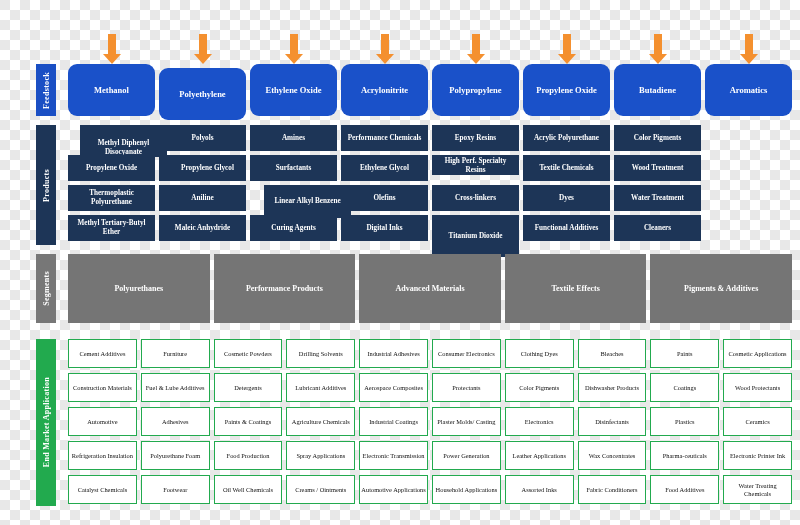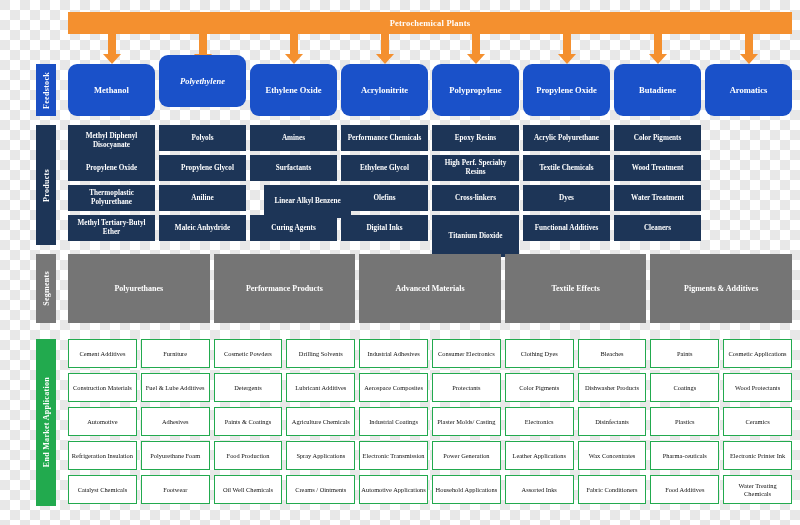--- a/index.html
+++ b/index.html
@@ -151,23 +151,20 @@
     line-height: 1.25;
     padding: 0 1px;
     box-sizing: border-box;
   }
 </style>
 </head>
 <body>
 
 <div id="canvas">
 
-  <div class="top-bar">
-    <span>Petrochemical Plants</span>
-  </div>
 
   <div id="arrows-layer">
       <div class="arrow" style="left: 111.5px;">
         <div class="stem"></div>
         <div class="head"></div>
       </div>
       <div class="arrow" style="left: 202.5px;">
         <div class="stem"></div>
         <div class="head"></div>
       </div>
@@ -207,21 +204,21 @@
     <span>Segments</span>
   </div>
   <div class="side-label side-endmarket" style="top:339px; height:167px;">
     <span>End Market Application</span>
   </div>
 
   <div id="feedstock-layer">
       <div class="feed-box" style="left: 68px; top: 64px; width: 87px; height: 52px;">
         <span>Methanol</span>
       </div>
-      <div class="feed-box" style="left: 159px; top: 55px; width: 87px; height: 52px; font-style: italic;">
+      <div class="feed-box" style="left: 159px; top: 68px; width: 87px; height: 52px;">
         <span>Polyethylene</span>
       </div>
       <div class="feed-box" style="left: 250px; top: 64px; width: 87px; height: 52px;">
         <span>Ethylene Oxide</span>
       </div>
       <div class="feed-box" style="left: 341px; top: 64px; width: 87px; height: 52px;">
         <span>Acrylonitrite</span>
       </div>
       <div class="feed-box" style="left: 432px; top: 64px; width: 87px; height: 52px;">
         <span>Polypropylene</span>
@@ -230,21 +227,21 @@
         <span>Propylene Oxide</span>
       </div>
       <div class="feed-box" style="left: 614px; top: 64px; width: 87px; height: 52px;">
         <span>Butadiene</span>
       </div>
       <div class="feed-box" style="left: 705px; top: 64px; width: 87px; height: 52px;">
         <span>Aromatics</span>
       </div>
     </div>
   <div id="products-layer">
-      <div class="prod-box" style="left: 68px; top: 125px; width: 87px; height: 32px;">
+      <div class="prod-box" style="left: 80px; top: 125px; width: 87px; height: 32px; align-items: flex-end;">
         <span>Methyl Diphenyl Disocyanate</span>
       </div>
       <div class="prod-box" style="left: 68px; top: 155px; width: 87px; height: 26px;">
         <span>Propylene Oxide</span>
       </div>
       <div class="prod-box" style="left: 68px; top: 185px; width: 87px; height: 26px;">
         <span>Thermoplastic Polyurethane</span>
       </div>
       <div class="prod-box" style="left: 68px; top: 215px; width: 87px; height: 26px;">
         <span>Methyl Tertiary-Butyl Ether</span>
@@ -281,21 +278,21 @@
       </div>
       <div class="prod-box" style="left: 341px; top: 185px; width: 87px; height: 26px;">
         <span>Olefins</span>
       </div>
       <div class="prod-box" style="left: 341px; top: 215px; width: 87px; height: 26px;">
         <span>Digital Inks</span>
       </div>
       <div class="prod-box" style="left: 432px; top: 125px; width: 87px; height: 26px;">
         <span>Epoxy Resins</span>
       </div>
-      <div class="prod-box" style="left: 432px; top: 155px; width: 87px; height: 26px;">
+      <div class="prod-box" style="left: 432px; top: 155px; width: 87px; height: 20px; align-items: flex-end;">
         <span>High Perf. Specialty Resins</span>
       </div>
       <div class="prod-box" style="left: 432px; top: 185px; width: 87px; height: 26px;">
         <span>Cross-linkers</span>
       </div>
       <div class="prod-box" style="left: 432px; top: 215px; width: 87px; height: 42px;">
         <span>Titanium Dioxide</span>
       </div>
       <div class="prod-box" style="left: 523px; top: 125px; width: 87px; height: 26px;">
         <span>Acrylic Polyurethane</span>

